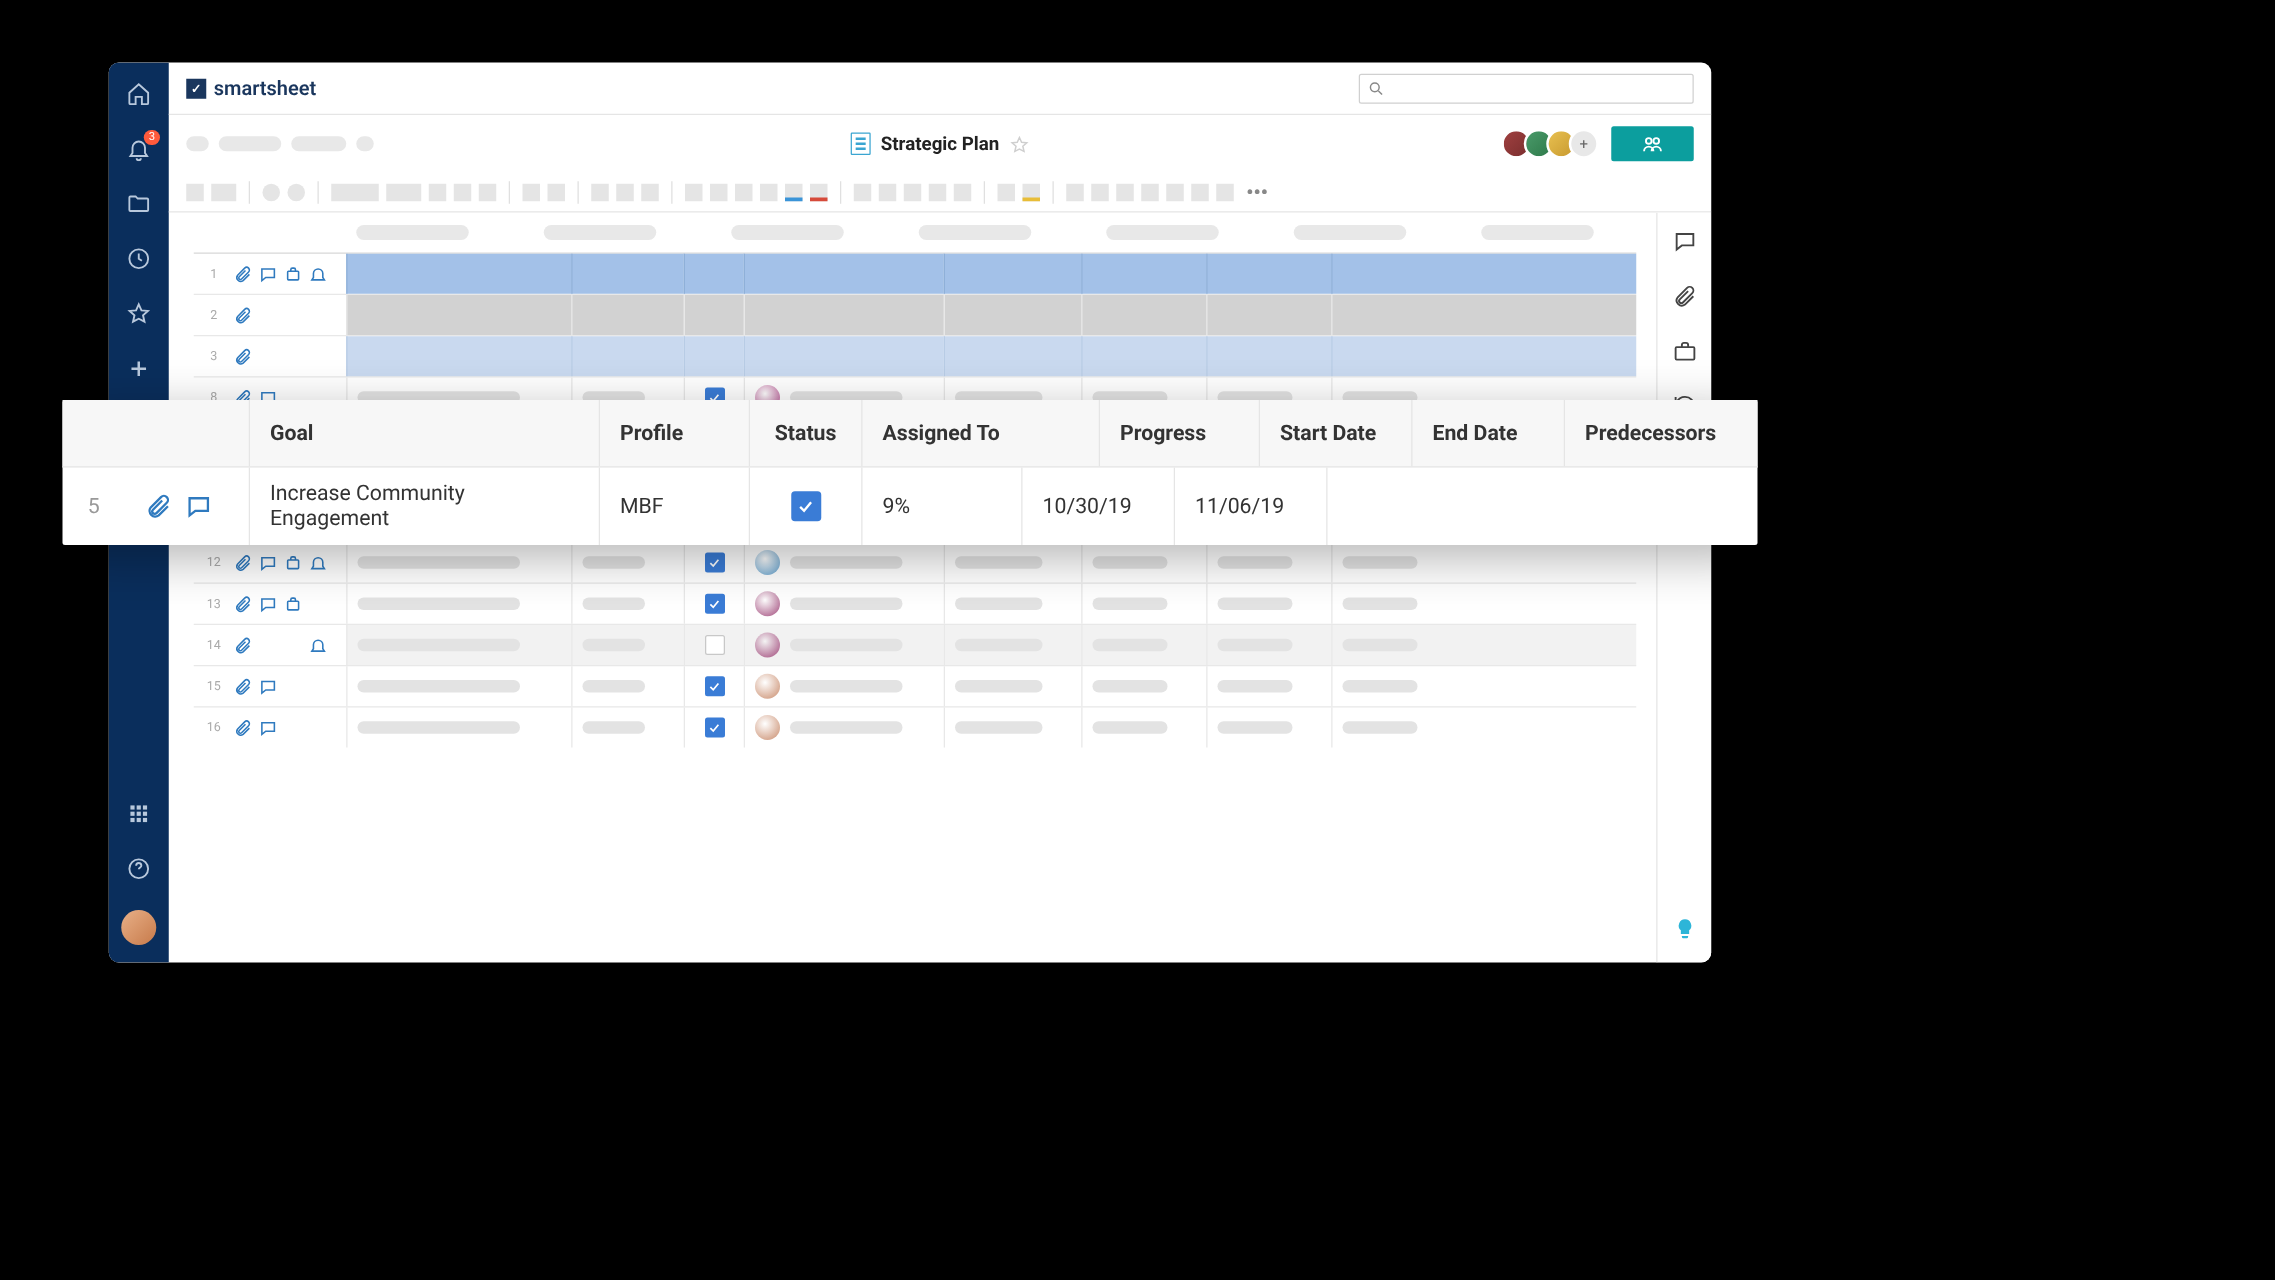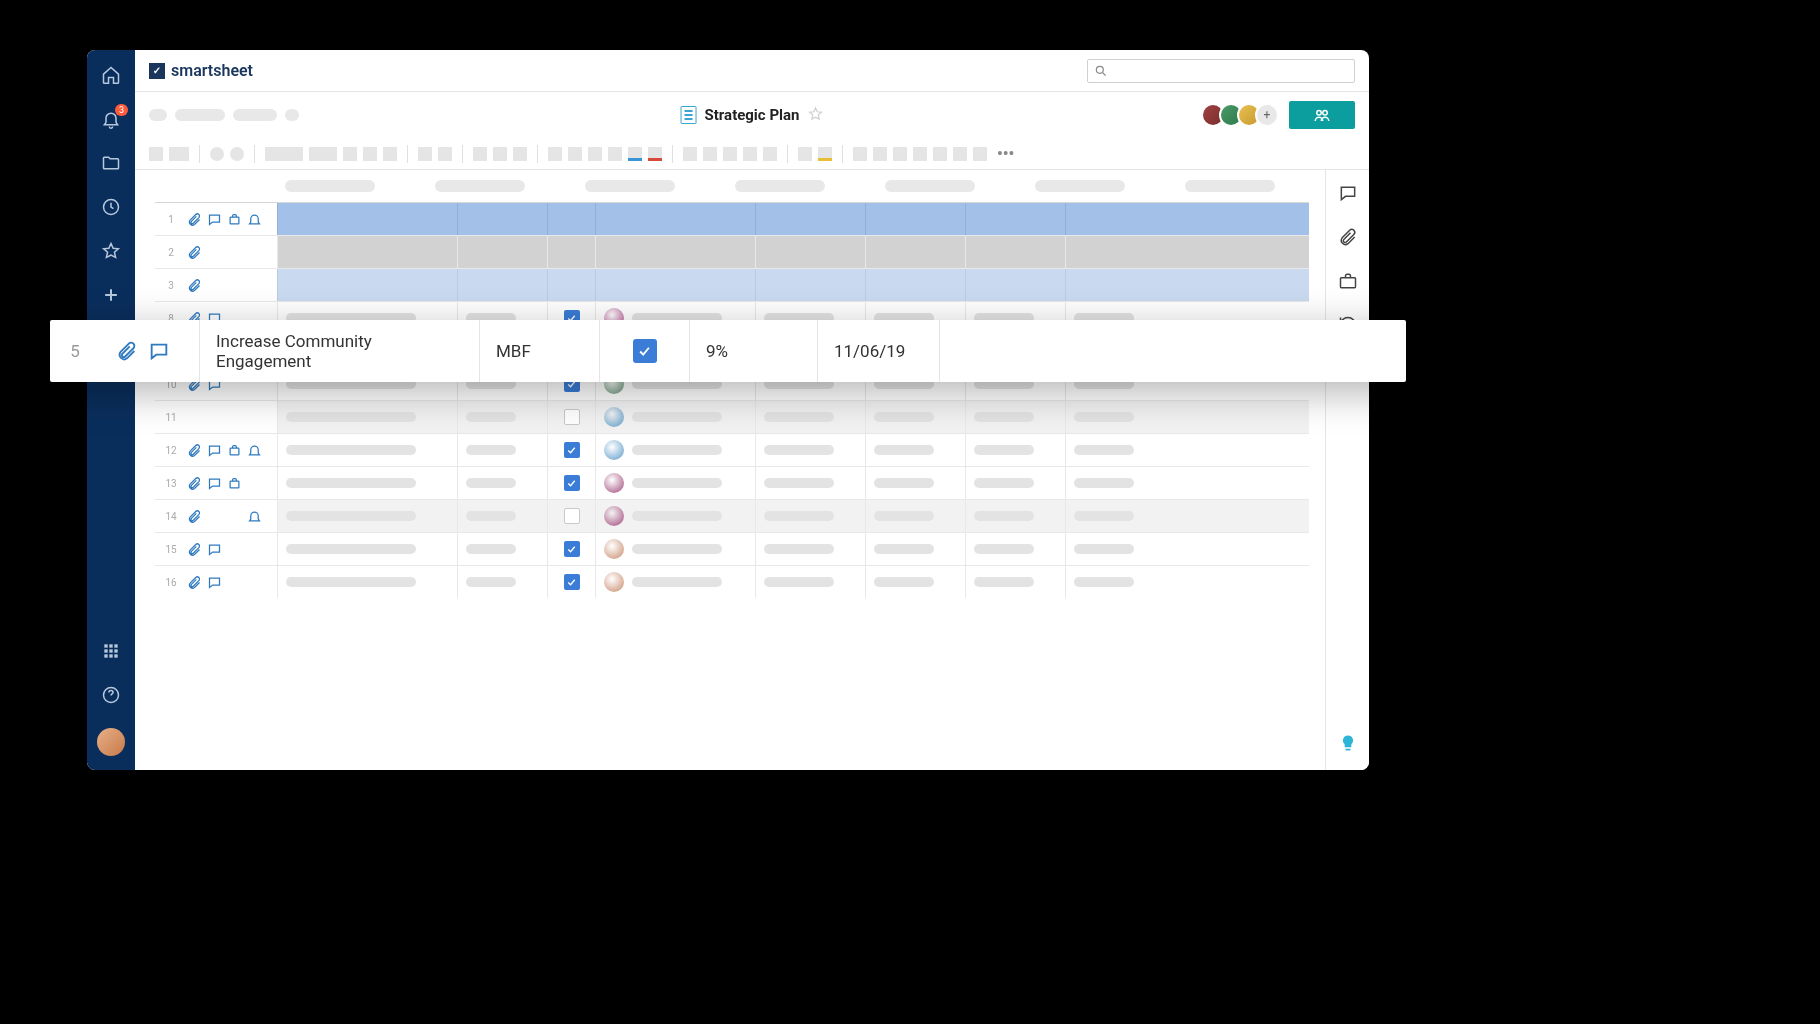--- a/index.html
+++ b/index.html
@@ -22,21 +22,21 @@
 .brand { display: flex; align-items: center; gap: 6px; font-weight: 600; color: #1a365d; font-size: 16px; }
 .brand-mark { width: 16px; height: 16px; background: #1a365d; display: inline-flex; align-items: center; justify-content: center; color: #fff; font-size: 10px; font-weight: 800; }
 .search-box { margin-left: auto; width: 268px; height: 24px; border: 1px solid #d0d0d0; border-radius: 2px; display: flex; align-items: center; padding: 0 6px; }
 .search-box svg { width: 14px; height: 14px; color: #888; }
 .search-box input { border: none; outline: none; flex: 1; font-size: 12px; margin-left: 6px; background: transparent; }
 
 
 .header-row { height: 46px; display: flex; align-items: center; padding: 0 14px; position: relative; }
 .header-skeleton { display: flex; gap: 8px; }
 .sk-pill { height: 12px; background: #e8e8e8; border-radius: 6px; }
-.doc-title-wrap { position: absolute; left: 50%; transform: translateX(-50%); display: flex; align-items: flex-start; gap: 8px; }
+.doc-title-wrap { position: absolute; left: 50%; transform: translateX(-50%); display: flex; align-items: flex-end; gap: 8px; }
 .doc-icon { width: 16px; height: 18px; border: 1.5px solid #3aa5d1; border-radius: 1px; position: relative; }
 .doc-icon::after { content: ""; position: absolute; top: 3px; left: 3px; right: 3px; height: 2px; background: #3aa5d1; box-shadow: 0 4px 0 #3aa5d1, 0 8px 0 #3aa5d1; }
 .doc-title { font-weight: 700; font-size: 15px; color: #222; }
 .star-icon { color: #cfcfcf; width: 16px; height: 16px; }
 .header-right { margin-left: auto; display: flex; align-items: center; gap: 10px; }
 .avatar-stack { display: flex; }
 .avatar-stack .av { width: 24px; height: 24px; border-radius: 50%; margin-left: -6px; border: 2px solid #fff; }
 .av1 { background: linear-gradient(135deg,#a04040,#7a2e2e); }
 .av2 { background: linear-gradient(135deg,#4a9a6a,#2e7a4a); }
 .av3 { background: linear-gradient(135deg,#e8c050,#c89a30); }
@@ -734,35 +734,48 @@
               <path d="M12 3a6 6 0 00-4 10.5V17h8v-3.5A6 6 0 0012 3zM9 19h6v1a1 1 0 01-1 1h-4a1 1 0 01-1-1v-1z"></path>
             </svg>
           </div>
       </div>
     </div>
 
   </div>
 </div>
 
 <div class="overlay-row">
+  <div class="ov-header">
+    <div class="ov-cell ov-rownum"></div>
+    <div class="ov-cell ov-icons" style="border-right:1px solid #e5e5e5"></div>
+    <div class="ov-cell ov-goal">Goal</div>
+    <div class="ov-cell ov-prof">Profile</div>
+    <div class="ov-cell ov-stat">Status</div>
+    <div class="ov-cell ov-assn">Assigned To</div>
+    <div class="ov-cell ov-prog">Progress</div>
+    <div class="ov-cell ov-start">Start Date</div>
+    <div class="ov-cell ov-end">End Date</div>
+    <div class="ov-cell ov-pred">Predecessors</div>
+  </div>
   <div class="ov-body">
     <div class="ov-cell ov-rownum">5</div>
     <div class="ov-cell ov-icons" style="border-right:1px solid #e5e5e5">
       <svg class="row-icon" viewBox="0 0 24 24" fill="none" stroke="#2f7abf" stroke-width="2">
           <path d="M20 12l-8 8a5 5 0 01-7-7l9-9a3.5 3.5 0 015 5l-9 9a2 2 0 01-3-3l8-8"></path>
         </svg>
       <svg class="row-icon" viewBox="0 0 24 24" fill="none" stroke="#2f7abf" stroke-width="2">
           <path d="M4 5h16v11H9l-5 4V5z"></path>
         </svg>
     </div>
     <div class="ov-cell ov-goal">Increase Community Engagement</div>
     <div class="ov-cell ov-prof">MBF</div>
     <div class="ov-cell ov-stat">
       <div class="ov-chk">
           <svg viewBox="0 0 24 24" fill="none" stroke="currentColor" stroke-width="3">
             <path d="M5 12l5 5 9-11"></path>
           </svg>
         </div>
     </div>
     <div class="ov-cell ov-prog">9%</div>
+    <div class="ov-cell ov-start">10/30/19</div>
     <div class="ov-cell ov-end">11/06/19</div>
   </div>
 </div>
 
 </body></html>

